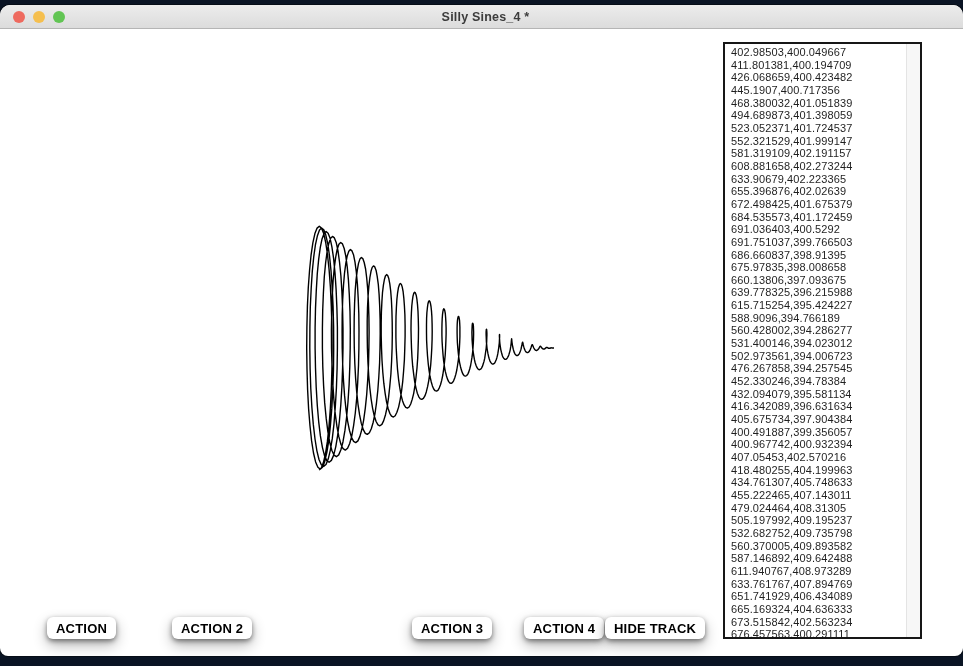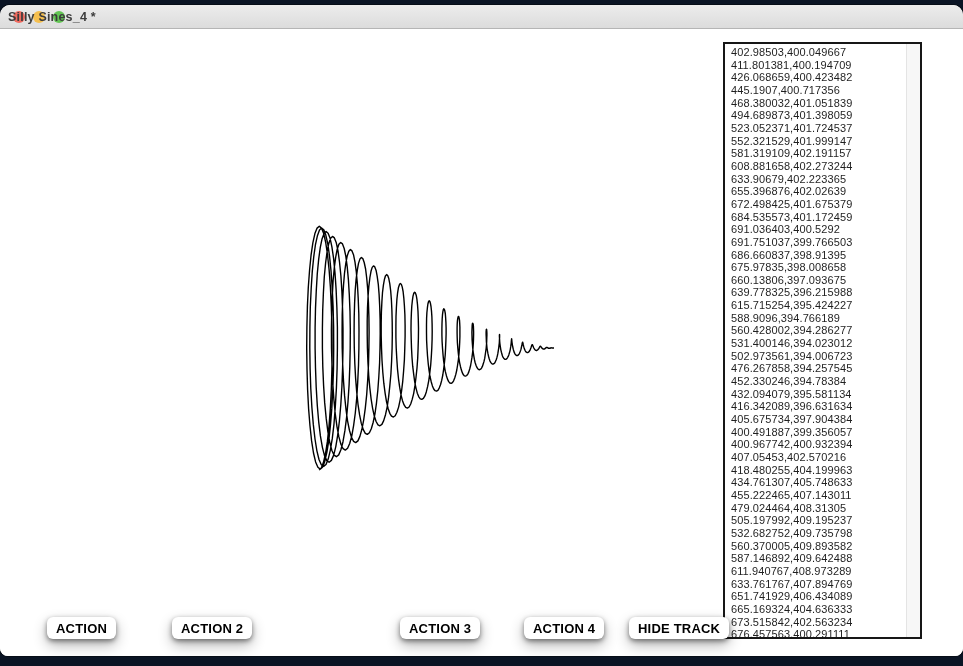--- a/index.html
+++ b/index.html
@@ -15,24 +15,24 @@
   }
   .titlebar{
     position:absolute;left:0;right:0;top:0;height:23px;
     background:linear-gradient(#ececec,#dcdcdc);
     border-bottom:1px solid #b5b5b5;
     display:flex;align-items:center;
   }
   .traffic{display:flex;gap:8px;padding-left:13px;}
   .dot{width:12px;height:12px;border-radius:50%;border:none;padding:0;}
   .title{
-    position:absolute;left:8px;right:0;text-align:left;
+    position:absolute;left:8px;right:0;text-align:center;
     font-size:12.5px;font-weight:bold;color:#3c3c3c;letter-spacing:.2px;
   }
-  .stage{position:absolute;left:0;right:0;top:24px;bottom:0;background:#fff;}
+  .stage{position:absolute;left:0;right:0;top:24px;bottom:0;background:#fff;border-radius:14px;}
   .figure-svg{position:absolute;left:0;top:-24px;width:963px;height:666px;}
   .trackbox{
     position:absolute;left:723px;top:13px;width:199px;height:597px;
     background:#fff;border:2px solid #161616;box-sizing:border-box;
     overflow:hidden;
   }
   .tracklist{
     margin:0;padding:2px 0 0 6px;list-style:none;
     font-size:11px;line-height:12.65px;color:#1f1f1f;
     letter-spacing:.1px;
@@ -42,22 +42,22 @@
     background:#f7f7f7;border-left:1px solid #e4e4e4;
   }
   .btn{
     position:absolute;top:588px;height:22px;
     background:#ffffff;border:none;border-radius:6px;
     font-family:"Liberation Sans", sans-serif;
     font-size:13px;font-weight:bold;color:#000;
     padding:0 9px;letter-spacing:.2px;
     box-shadow:0 2px 5px rgba(0,0,0,.45), 0 6px 14px rgba(0,0,0,.30);
   }
-  .btn1{left:47px;} .btn2{left:172px;} .btn3{left:400px;}
-  .btn4{left:524px;} .btn5{left:629px;}
+  .btn1{left:47px;} .btn2{left:172px;} .btn3{left:412px;}
+  .btn4{left:524px;} .btn5{left:605px;}
 </style>
 </head>
 <body>
 
 <div class="window">
 
   <div class="titlebar">
     <div class="traffic">
       <button class="dot" style="background: rgb(238, 106, 95);"></button>
       <button class="dot" style="background: rgb(245, 191, 79);"></button>

